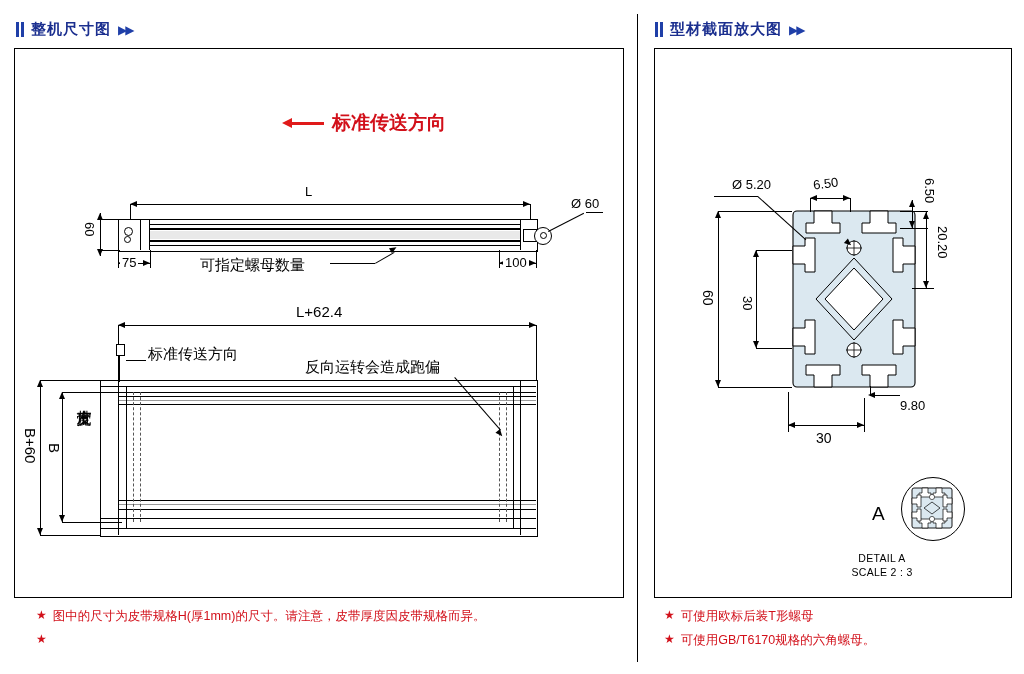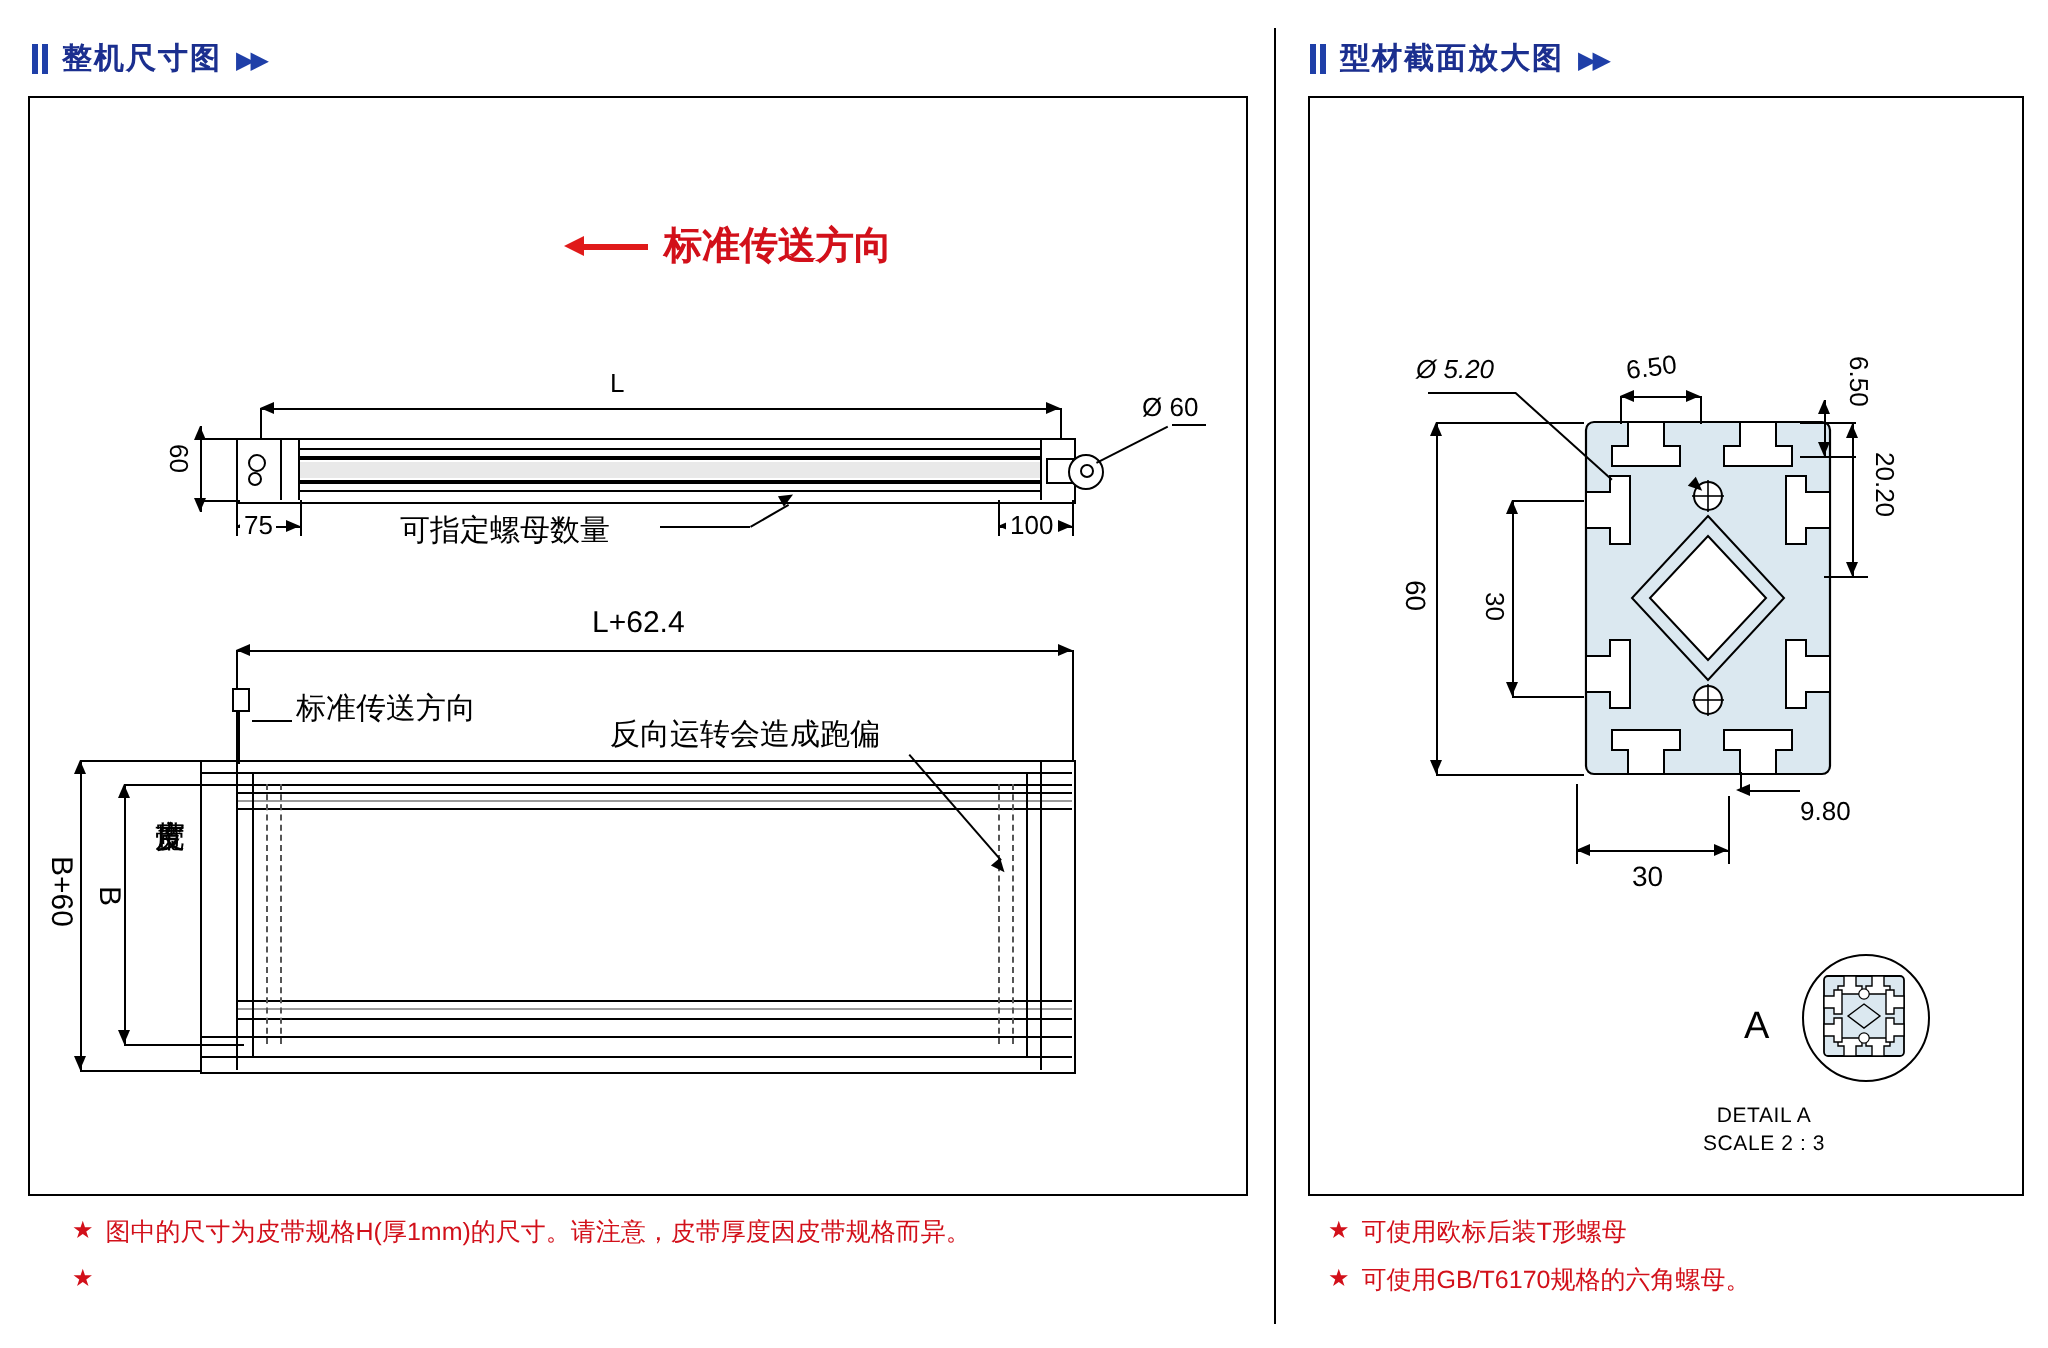--- a/index.html
+++ b/index.html
@@ -270,21 +270,21 @@
       </g>
       <g stroke="#000" stroke-width="0.8">
         <line x1="58" y1="42" x2="74" y2="42"></line>
         <line x1="66" y1="34" x2="66" y2="50"></line>
         <line x1="58" y1="144" x2="74" y2="144"></line>
         <line x1="66" y1="136" x2="66" y2="152"></line>
       </g>
     </svg>
   </div>
 
-  <div class="num" style="left:708px; top:177px;font-style:italic;">Ø 5.20</div>
+  <div class="num" style="left:732px; top:177px;">Ø 5.20</div>
   <div class="ln h" style="left:714px; top:196px; width:44px;"></div>
   <div class="leader" style="left:758px; top:196px; width:65px; transform:rotate(42deg);"></div>
   <div class="ah ah-r" style="left:845px; top:240px; transform:rotate(42deg);"></div>
 
   <div class="num" style="left:813px; top:176px; transform:rotate(-7deg);">6.50</div>
   <div class="ln h" style="left:810px; top:198px; width:40px;"></div>
   <div class="ah ah-l" style="left:810px; top:194.5px;"></div>
   <div class="ah ah-r" style="left:843px; top:194.5px;"></div>
   <div class="ln v" style="left:810px; top:198px; height:14px;"></div>
   <div class="ln v" style="left:850px; top:198px; height:14px;"></div>

